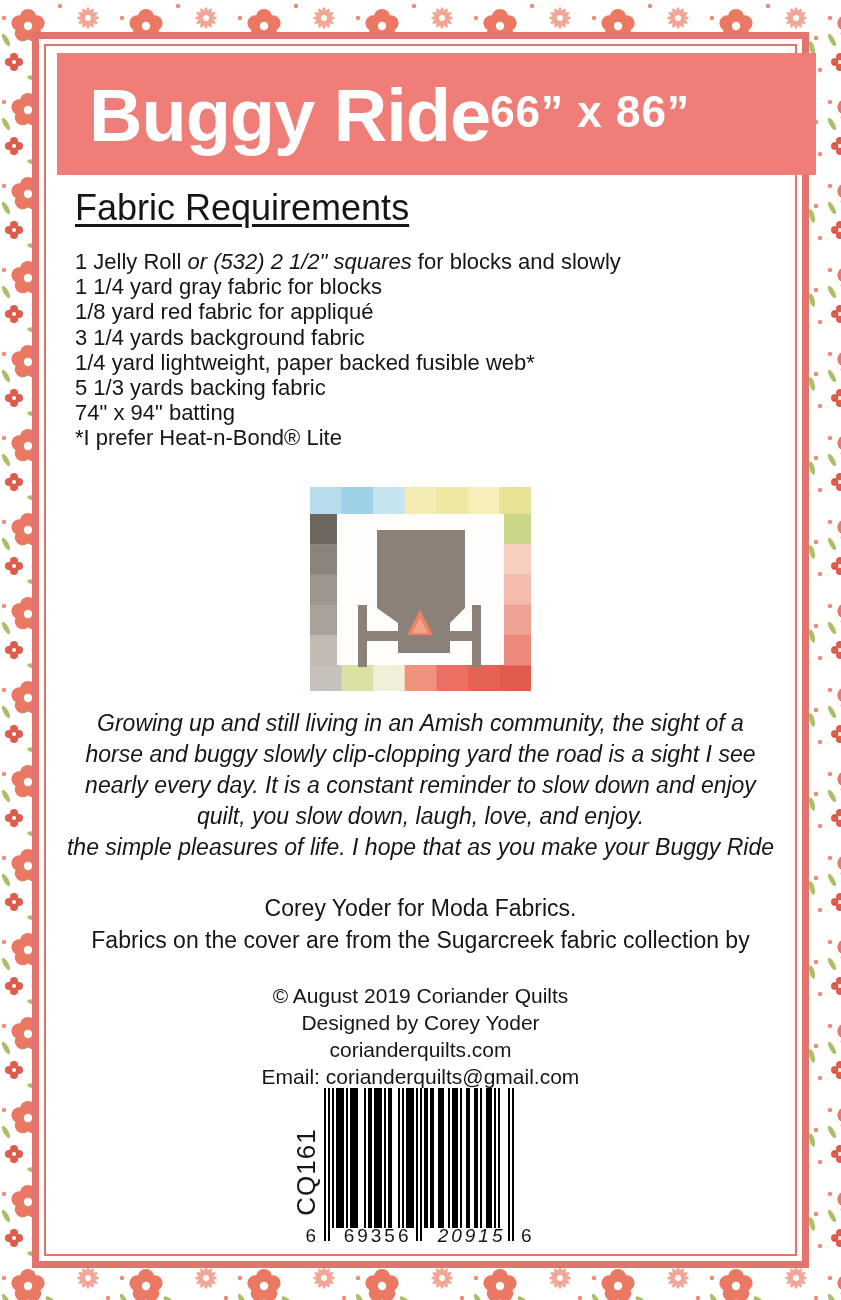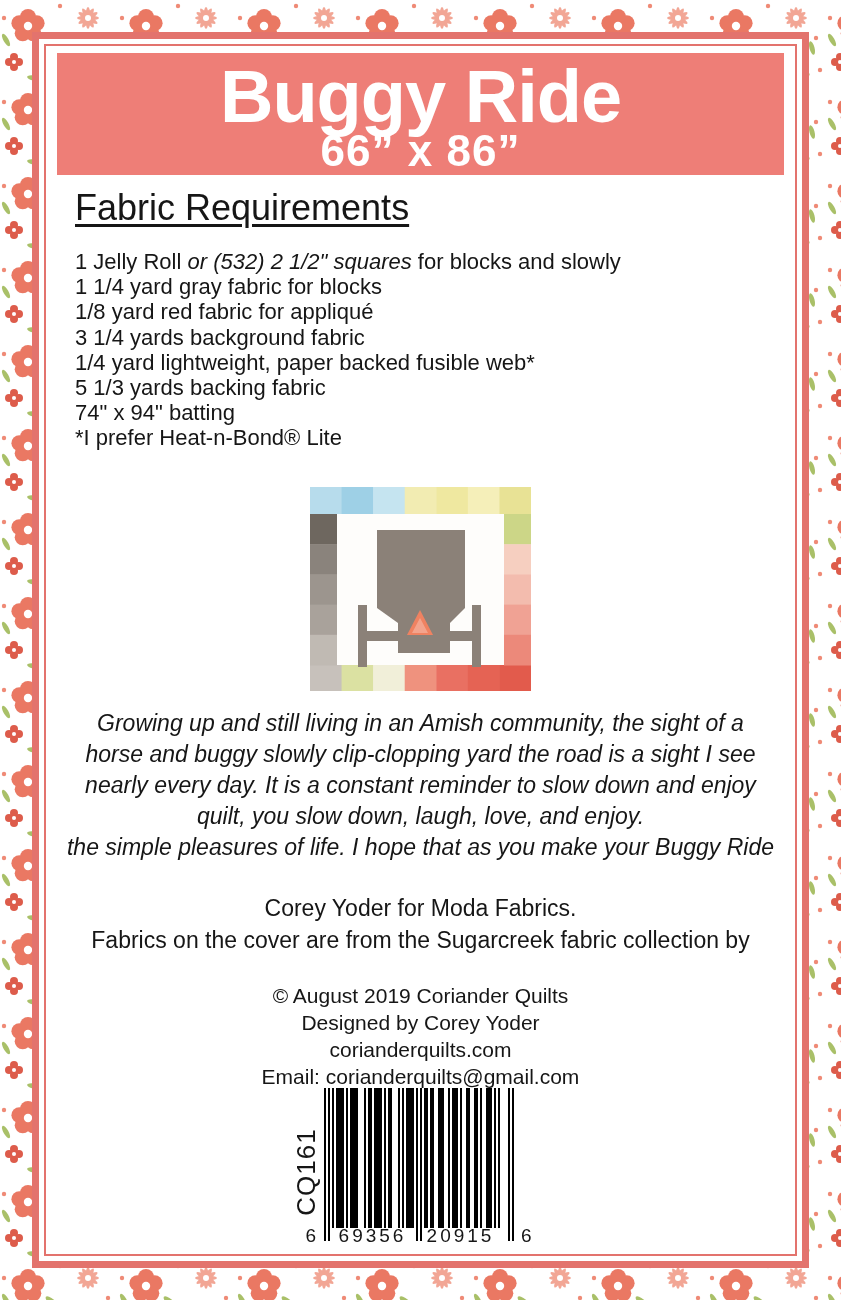--- a/index.html
+++ b/index.html
@@ -3,22 +3,22 @@
 <meta charset="utf-8">
 <style>
   html,body{margin:0;padding:0;background:#ffffff;}
   .page{position:relative;width:841px;height:1300px;overflow:hidden;background:#fff;
         font-family:"Liberation Sans",sans-serif;color:var(--text,#161616);}
   .floral-svg{position:absolute;left:0;top:0;}
   .frame{position:absolute;inset:32px;background:#fff;border:7px solid var(--frame-coral,#e3736d);}
   .inner{position:absolute;inset:5px;border:2px solid var(--frame-coral,#e3736d);}
 
   .banner{position:absolute;left:11px;top:7px;width:727px;height:122px;
-          background:var(--banner-coral,#ee7e77);display:flex;flex-direction:column;
-          align-items:center;color:#fff;}
+          background:var(--banner-coral,#ee7e77);display:flex;flex-direction:row;
+          align-items:center;color:#fff;padding-left:32px;}
   .banner-title{font-size:74px;font-weight:700;line-height:80px;margin-top:4px;letter-spacing:-1px;}
   .banner-size{font-size:44px;font-weight:700;line-height:38px;margin-top:-5px;letter-spacing:1px;}
 
   .fr-heading{position:absolute;left:29px;top:141px;font-size:36px;
               text-decoration:underline;text-underline-offset:4px;}
   .fr-list{position:absolute;left:29px;top:203px;font-size:22px;line-height:25.2px;}
   .fr-line{white-space:nowrap;}
   .fr-line .it{font-style:italic;}
 
   .quilt{position:absolute;left:264px;top:441px;}
@@ -32,24 +32,24 @@
 
   .barcode-wrap{position:absolute;left:0;top:1042px;width:100%;display:flex;justify-content:center;}
   .barcode-row{display:flex;transform:translateX(-20px);}
   .sku-vert{position:relative;width:36px;height:153px;}
   .sku-vert span{position:absolute;left:50%;top:84px;transform:translate(-50%,-50%) rotate(-90deg);
                  font-size:26px;white-space:nowrap;letter-spacing:1px;}
   .bars{position:relative;width:190px;height:153px;}
   .bar{position:absolute;top:0;width:2px;height:140px;background:var(--barcode-black,#000);}
   .bar.tall{height:153px;}
   .bc-digit{position:absolute;bottom:-4px;font-size:19px;line-height:19px;}
-  .bc-digit.grp{background:#fff;padding:0 2px;text-align:center;letter-spacing:3px;}
+  .bc-digit.grp{background:#fff;padding:0 2px;text-align:right;letter-spacing:3px;}
   .bc-left{left:-18px;}
   .bc-g1{left:8px;width:78px;}
-  .bc-g2{left:96px;width:78px;}
+  .bc-g2{left:102px;width:78px;font-style:italic;}
   .bc-right{right:-18px;}
 </style>
 </head>
 <body>
 
 <div class="page">
 
   <svg class="floral-svg" width="841" height="1300">
     <defs>
       <pattern id="fl" width="118" height="84" patternUnits="userSpaceOnUse">

